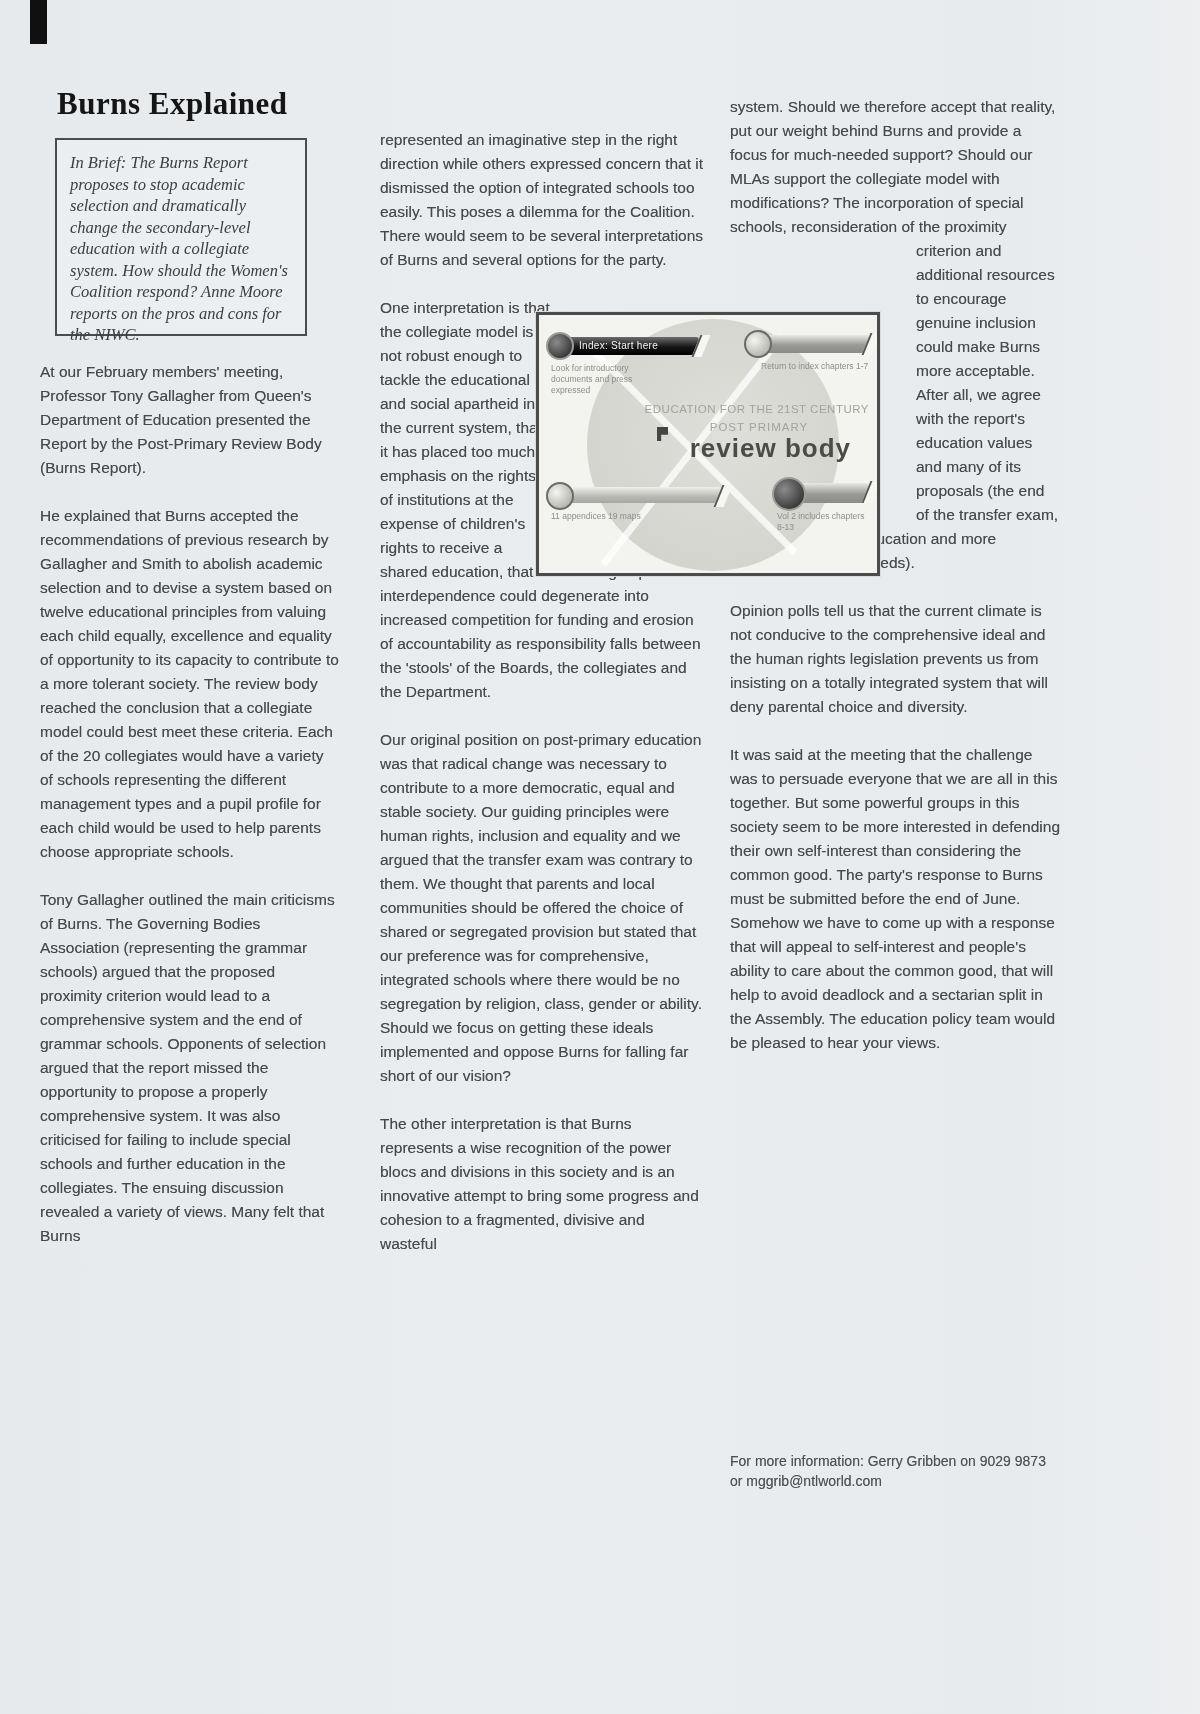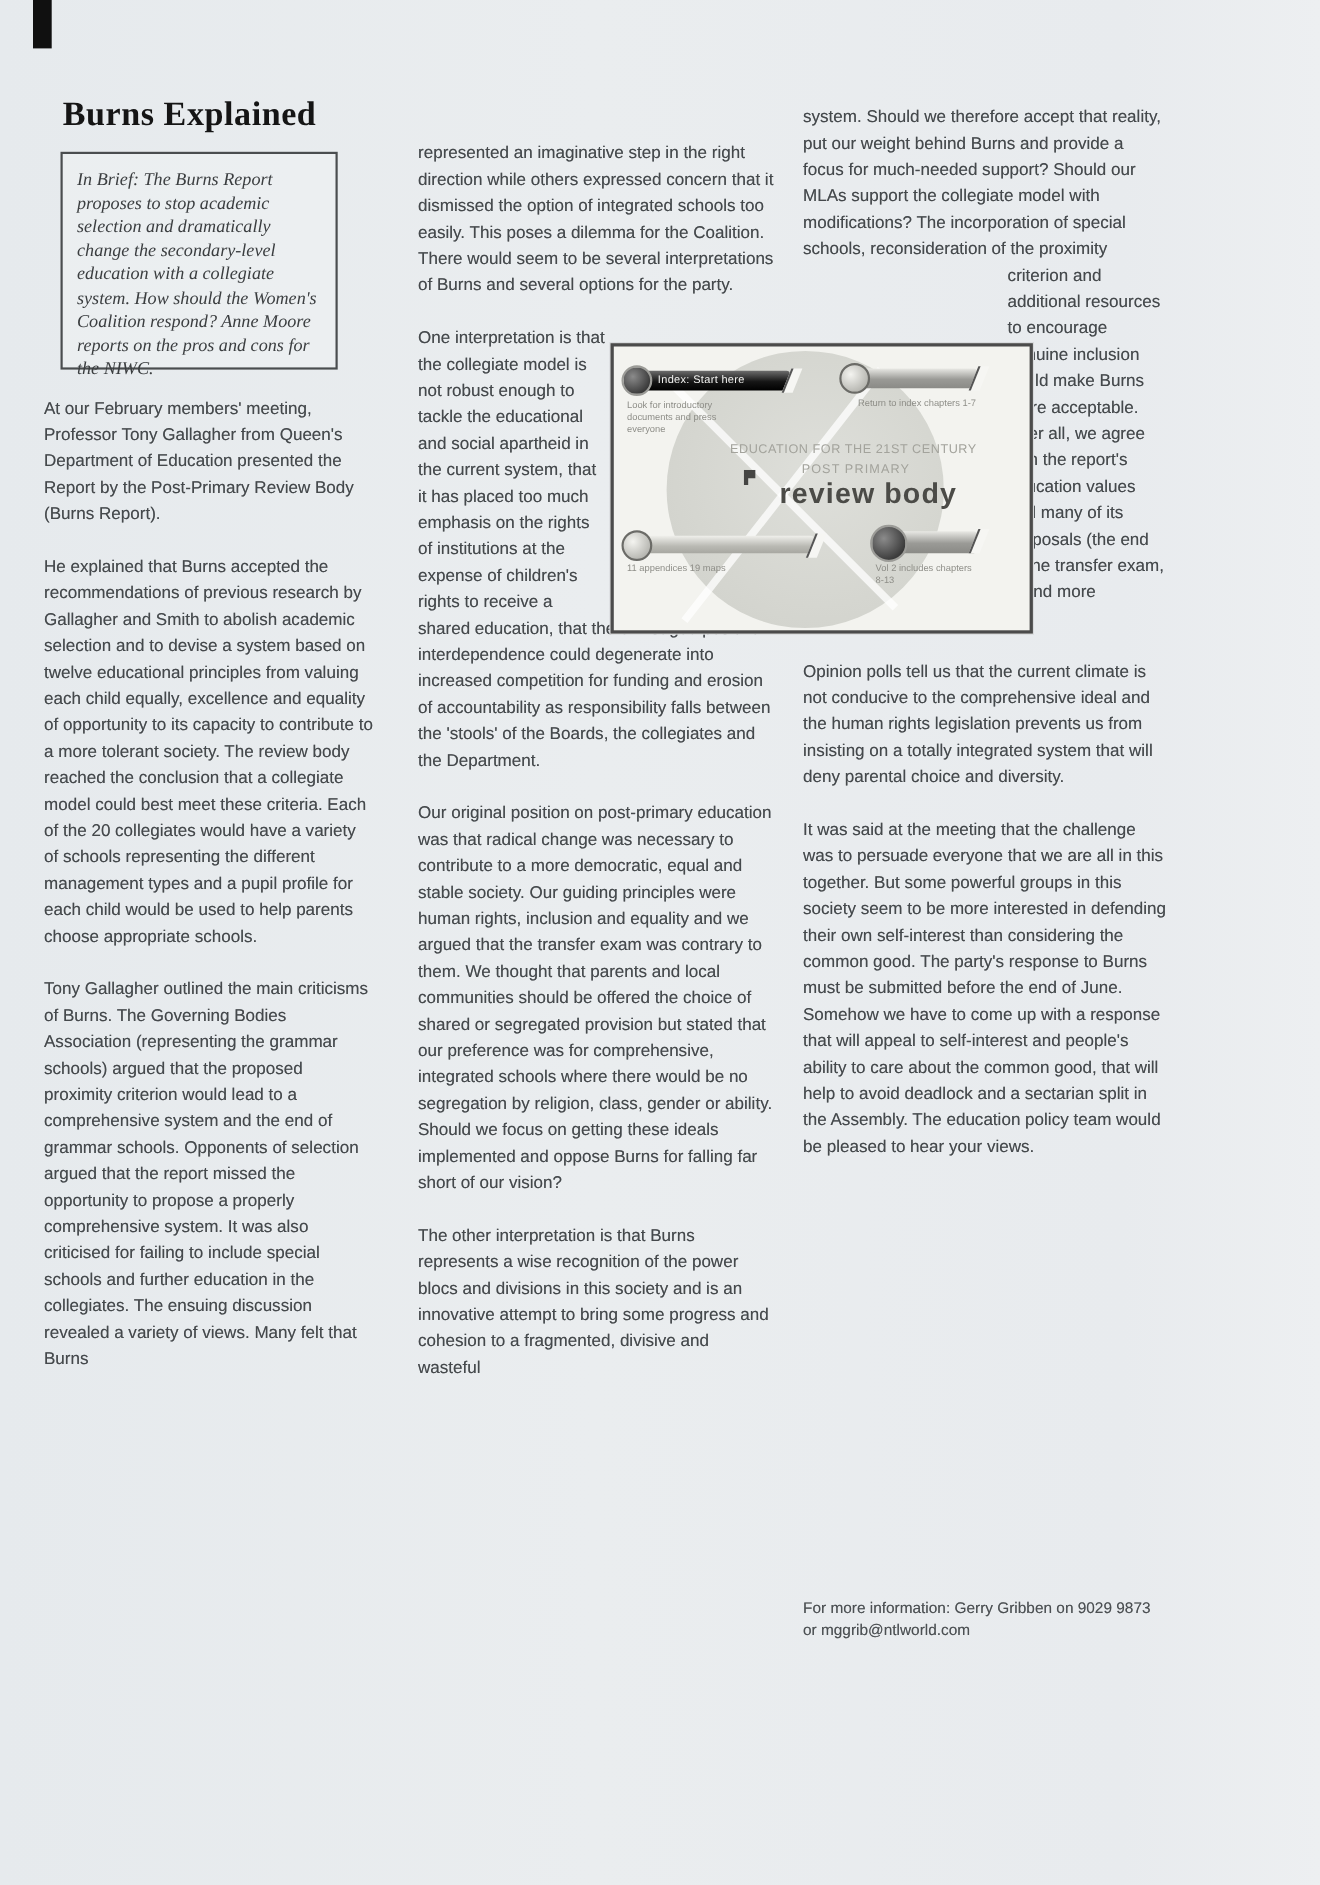--- a/index.html
+++ b/index.html
@@ -22,23 +22,23 @@
   
   .col{position:absolute;font-size:15.5px;line-height:24px;color:#45494c;
        text-shadow:0 0 .5px rgba(70,75,78,.55);}
   .col p{margin:0 0 24px 0;}
   .col1{left:40px;top:360px;width:300px;}
   .col2{left:380px;top:100px;width:325px;margin-top:28px;}
   .col3{left:730px;top:95px;width:330px;}
   .spacer-r{float:right;width:152px;height:260px;}
   .spacer-l{float:left;width:186px;height:272px;}
   
-  .inset{position:absolute;left:555px;top:312px;width:338px;height:258px;
+  .inset{position:absolute;left:536px;top:312px;width:338px;height:258px;
          border:3px solid #4b4b4b;background:#f3f3ef;overflow:hidden;
-         box-shadow:0 0 0 1px #d8dadc;padding-left:40px;}
+         box-shadow:0 0 0 1px #d8dadc;}
   .blob{position:absolute;left:48px;top:4px;width:252px;height:252px;border-radius:50%;
         background:radial-gradient(circle at 55% 45%,#dedfda 0%,#d5d6d0 60%,#cfd0ca 100%);}
   .blob-hl1,.blob-hl2{position:absolute;background:rgba(255,255,255,.75);}
   .blob-hl1{left:150px;top:-10px;width:7px;height:290px;transform:rotate(38deg);}
   .blob-hl2{left:150px;top:-10px;width:7px;height:290px;transform:rotate(-45deg);}
   .bar{position:absolute;height:18px;border-radius:3px;}
   .bar-dark{background:linear-gradient(#6d6d6d,#161616 55%,#000);}
   .bar-mid{background:linear-gradient(#e8e8e4,#9a9a96 55%,#8a8a86);}
   .bar-light{background:linear-gradient(#f0f0ec,#b9b9b3 60%,#a7a7a1);}
   .bar .flag{position:absolute;right:-7px;top:-2px;width:8px;height:22px;
@@ -101,21 +101,21 @@
   <div class="inset">
     <div class="blob"></div>
     <div class="blob-hl1"></div>
     <div class="blob-hl2"></div>
 
     <div class="bar bar-dark" style="left:12px;top:22px;width:148px;">
       <span class="bar-icon"></span>
       <span class="bar-label">Index: Start here</span>
       <span class="flag"></span>
     </div>
-    <div class="tiny" style="left:12px;top:48px;width:110px;">Look for introductory documents and press everyone</div>
+    <div class="tiny" style="left:12px;top:48px;width:110px;">Look for introductory documents and press expressed</div>
 
     <div class="bar bar-mid" style="left:210px;top:20px;width:120px;">
       <span class="bar-icon light"></span>
       <span class="flag"></span>
     </div>
     <div class="tiny" style="left:222px;top:46px;width:108px;text-align:left;">Return to index chapters 1-7</div>
 
     <div class="center-l1">EDUCATION FOR THE 21ST CENTURY</div>
     <div class="center-l2">POST PRIMARY</div>
     <div class="r-flag"></div>

